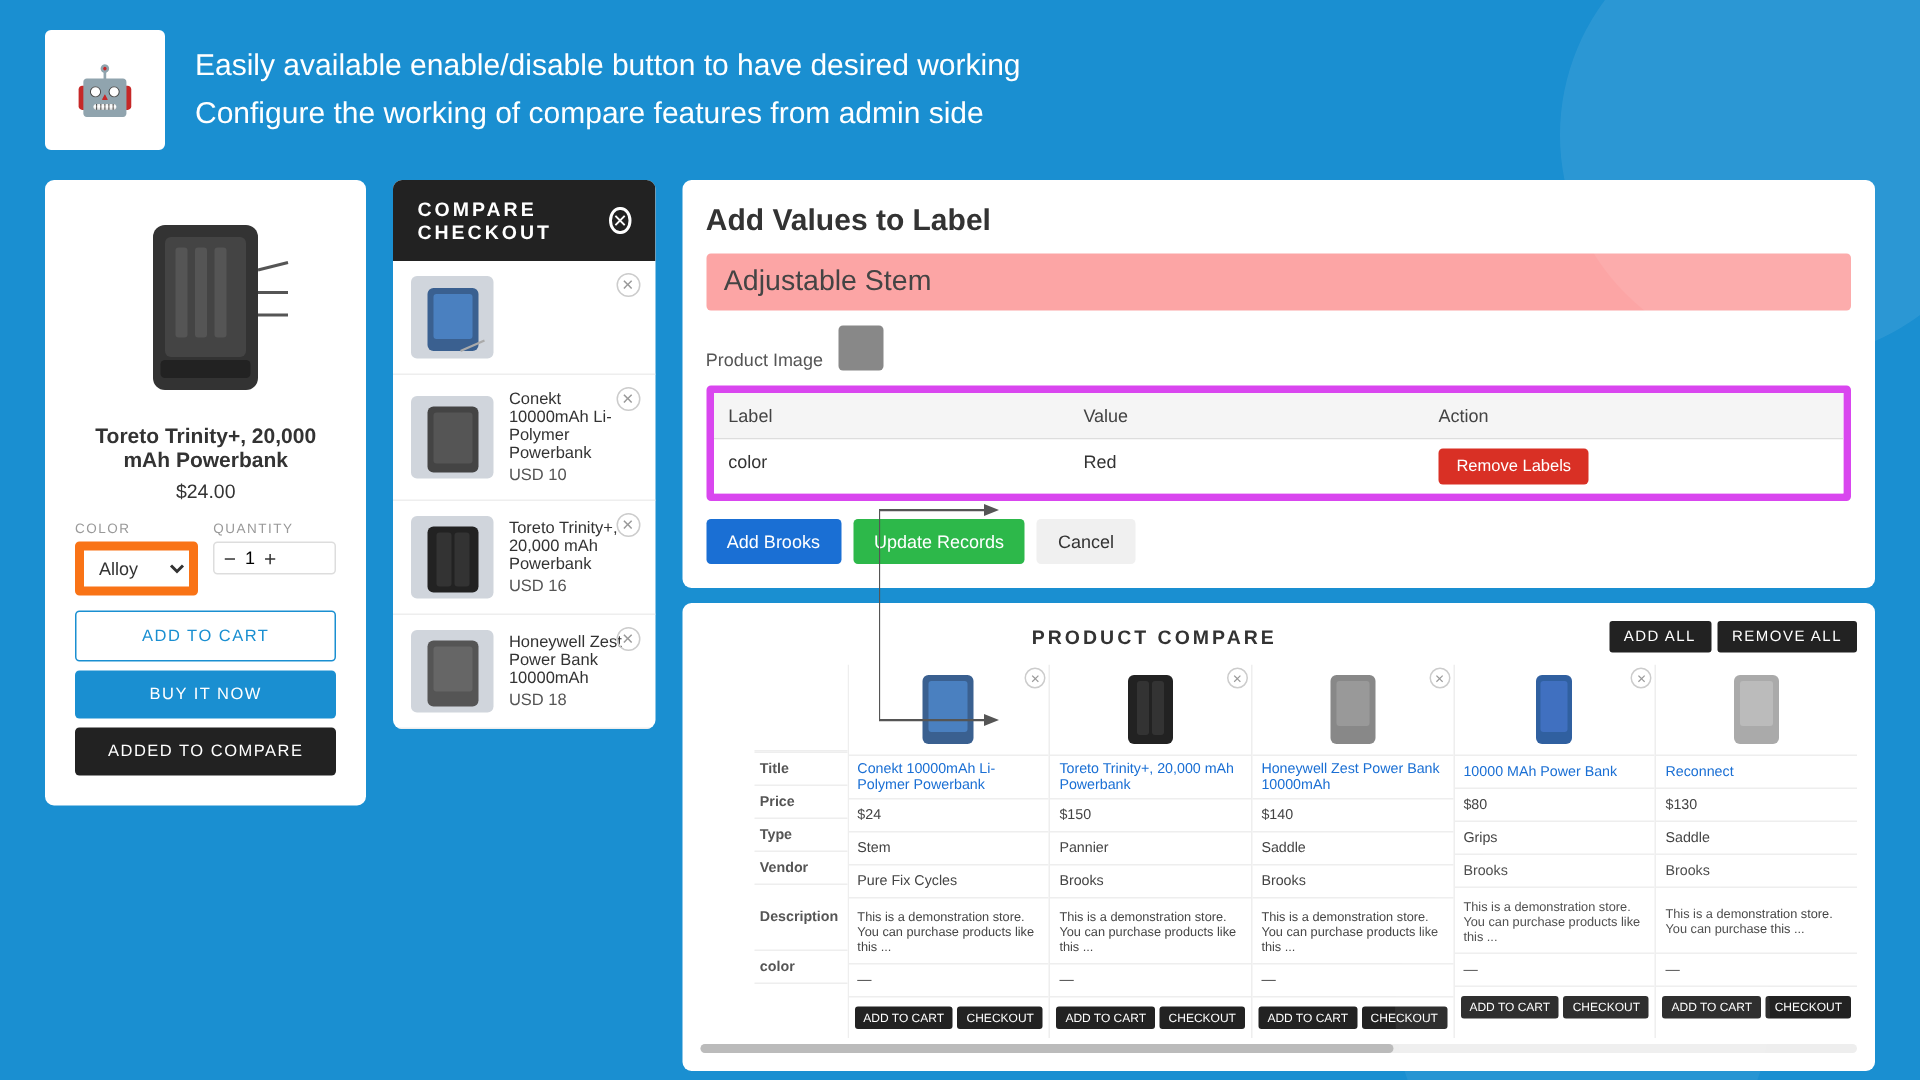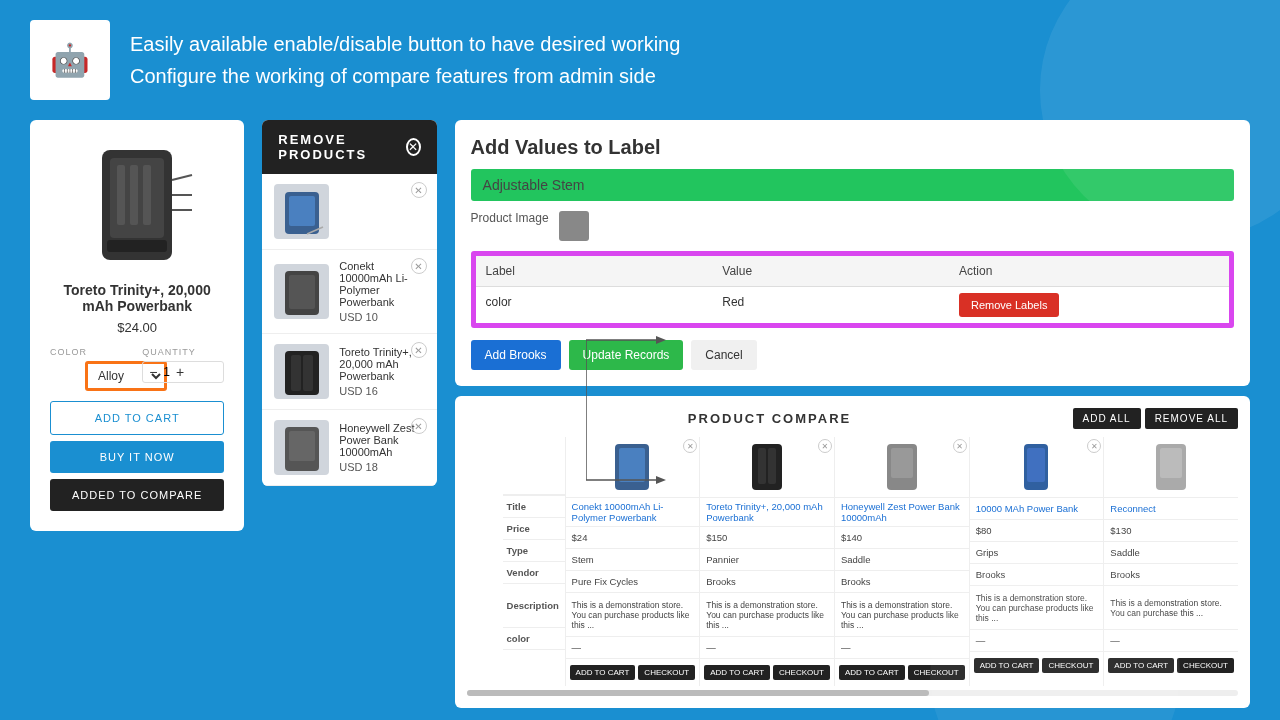--- a/index.html
+++ b/index.html
@@ -101,27 +101,26 @@
     }
     .option-label {
       font-size: 9px;
       color: #999;
       letter-spacing: 1px;
       text-transform: uppercase;
       margin-bottom: 4px;
     }
     .option-select {
       width: 100%;
-      border: 3px solid #f97316;
+      border: 6px solid #f97316;
       border-radius: 3px;
       padding: 4px 6px;
       font-size: 12px;
       color: #333;
       background: white;
-      margin-left: 35px;
     }
     .quantity-control {
       display: flex;
       align-items: center;
       gap: 6px;
       border: 1px solid #ddd;
       border-radius: 3px;
       padding: 2px 6px;
     }
     .qty-btn {
@@ -256,30 +255,30 @@
       border-radius: 6px;
       padding: 16px;
     }
     .label-panel-title {
       font-size: 20px;
       font-weight: bold;
       color: #333;
       margin-bottom: 10px;
     }
     .adjustable-stem-bar {
-      background: #22c55e;
+      background: #fca5a5;
       padding: 8px 12px;
-      font-size: 14px;
+      font-size: 19px;
       color: #444;
       border-radius: 3px;
       margin-bottom: 10px;
     }
     .product-image-row {
       display: flex;
-      align-items: flex-start;
+      align-items: flex-end;
       gap: 10px;
       margin-bottom: 10px;
     }
     .product-image-label {
       font-size: 12px;
       color: #555;
     }
     .product-img-thumb {
       width: 30px; height: 30px;
       background: #888;
@@ -524,21 +523,21 @@
         </div>
       </div>
     </div>
     <button class="btn-add-cart">ADD TO CART</button>
     <button class="btn-buy-now">BUY IT NOW</button>
     <button class="btn-added-compare">ADDED TO COMPARE</button>
   </div>
 
   <div class="compare-panel">
     <div class="compare-header">
-      <span class="compare-title">REMOVE PRODUCTS</span>
+      <span class="compare-title">COMPARE CHECKOUT</span>
       <div class="close-circle">✕</div>
     </div>
 
     <div class="compare-item">
       <div class="compare-item-img-box">
         <svg width="50" height="50" viewBox="0 0 50 50">
             <rect x="8" y="5" width="34" height="42" rx="4" fill="#3a6090"></rect>
             <rect x="12" y="9" width="26" height="30" rx="2" fill="#4a80c0"></rect>
             <line x1="30" y1="47" x2="46" y2="40" stroke="#aaa" stroke-width="1.5"></line>
           </svg>

